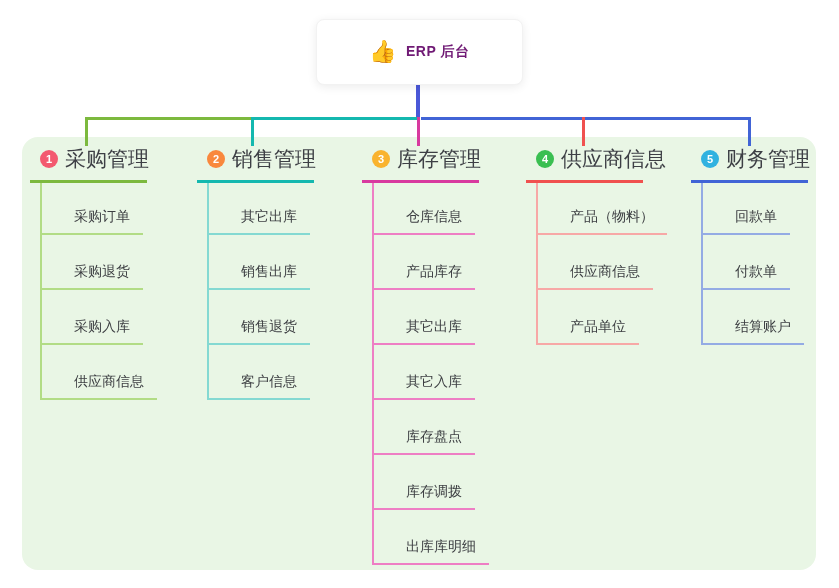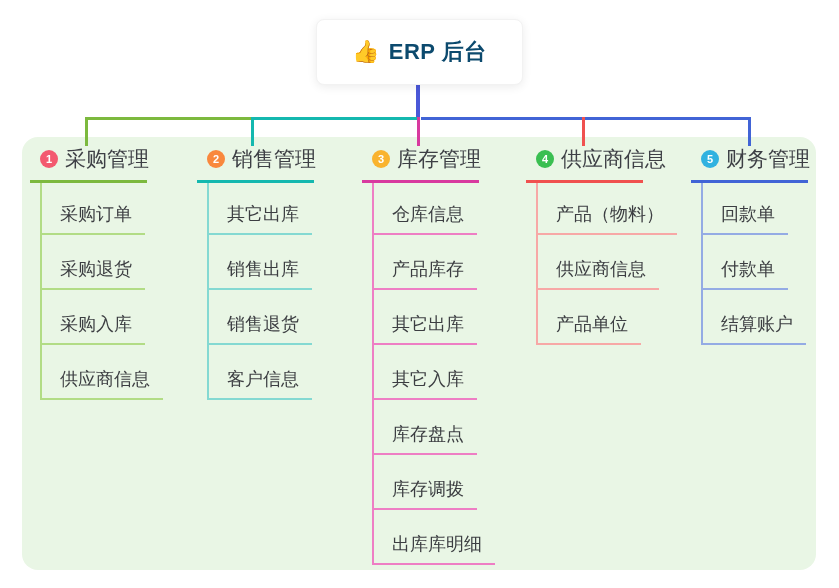--- a/index.html
+++ b/index.html
@@ -16,21 +16,21 @@
   .root-card {
     position:absolute; left:316px; top:19px; width:207px; height:66px;
     background:var(--card-bg,#fff);
     border:1px solid #f2f2f2;
     border-radius:8px;
     box-shadow:0 2px 10px rgba(0,0,0,.08);
     display:flex; align-items:center; justify-content:center; gap:9px;
     cursor:pointer;
   }
   .root-icon { font-size:22px; line-height:1; }
-  .root-label { font-size:22px; font-weight:600; color:#0c4a6e; letter-spacing:.5px; }
+  .root-label { font-size:14px; font-weight:600; color:#701a75; letter-spacing:.5px; }
 
   
   .conn { position:absolute; }
 
   
   .board {
     position:absolute; left:22px; top:137px; width:794px; height:433px;
     background:var(--canvas-bg,#e9f6e5);
     border-radius:16px;
   }
@@ -59,23 +59,23 @@
     margin-left:10px;
     border-left:2px solid var(--light);
   }
   .sub-item {
     height:55px;
     display:flex; align-items:flex-end;
   }
   .sub-item:first-child { height:52px; }
   .sub-label {
     display:inline-block;
-    padding:0 13px 7px 18px;
+    padding:0 13px 7px 32px;
     border-bottom:2px solid var(--light);
-    font-size:18px; color:#3c3e42;
+    font-size:14px; color:#3c3e42;
     white-space:nowrap;
     cursor:pointer;
   }
 </style>
 </head>
 <body style="--canvas-bg: #e9f6e5; --card-bg: #ffffff;">
 
 <div class="stage">
 
   <div class="board"></div>

